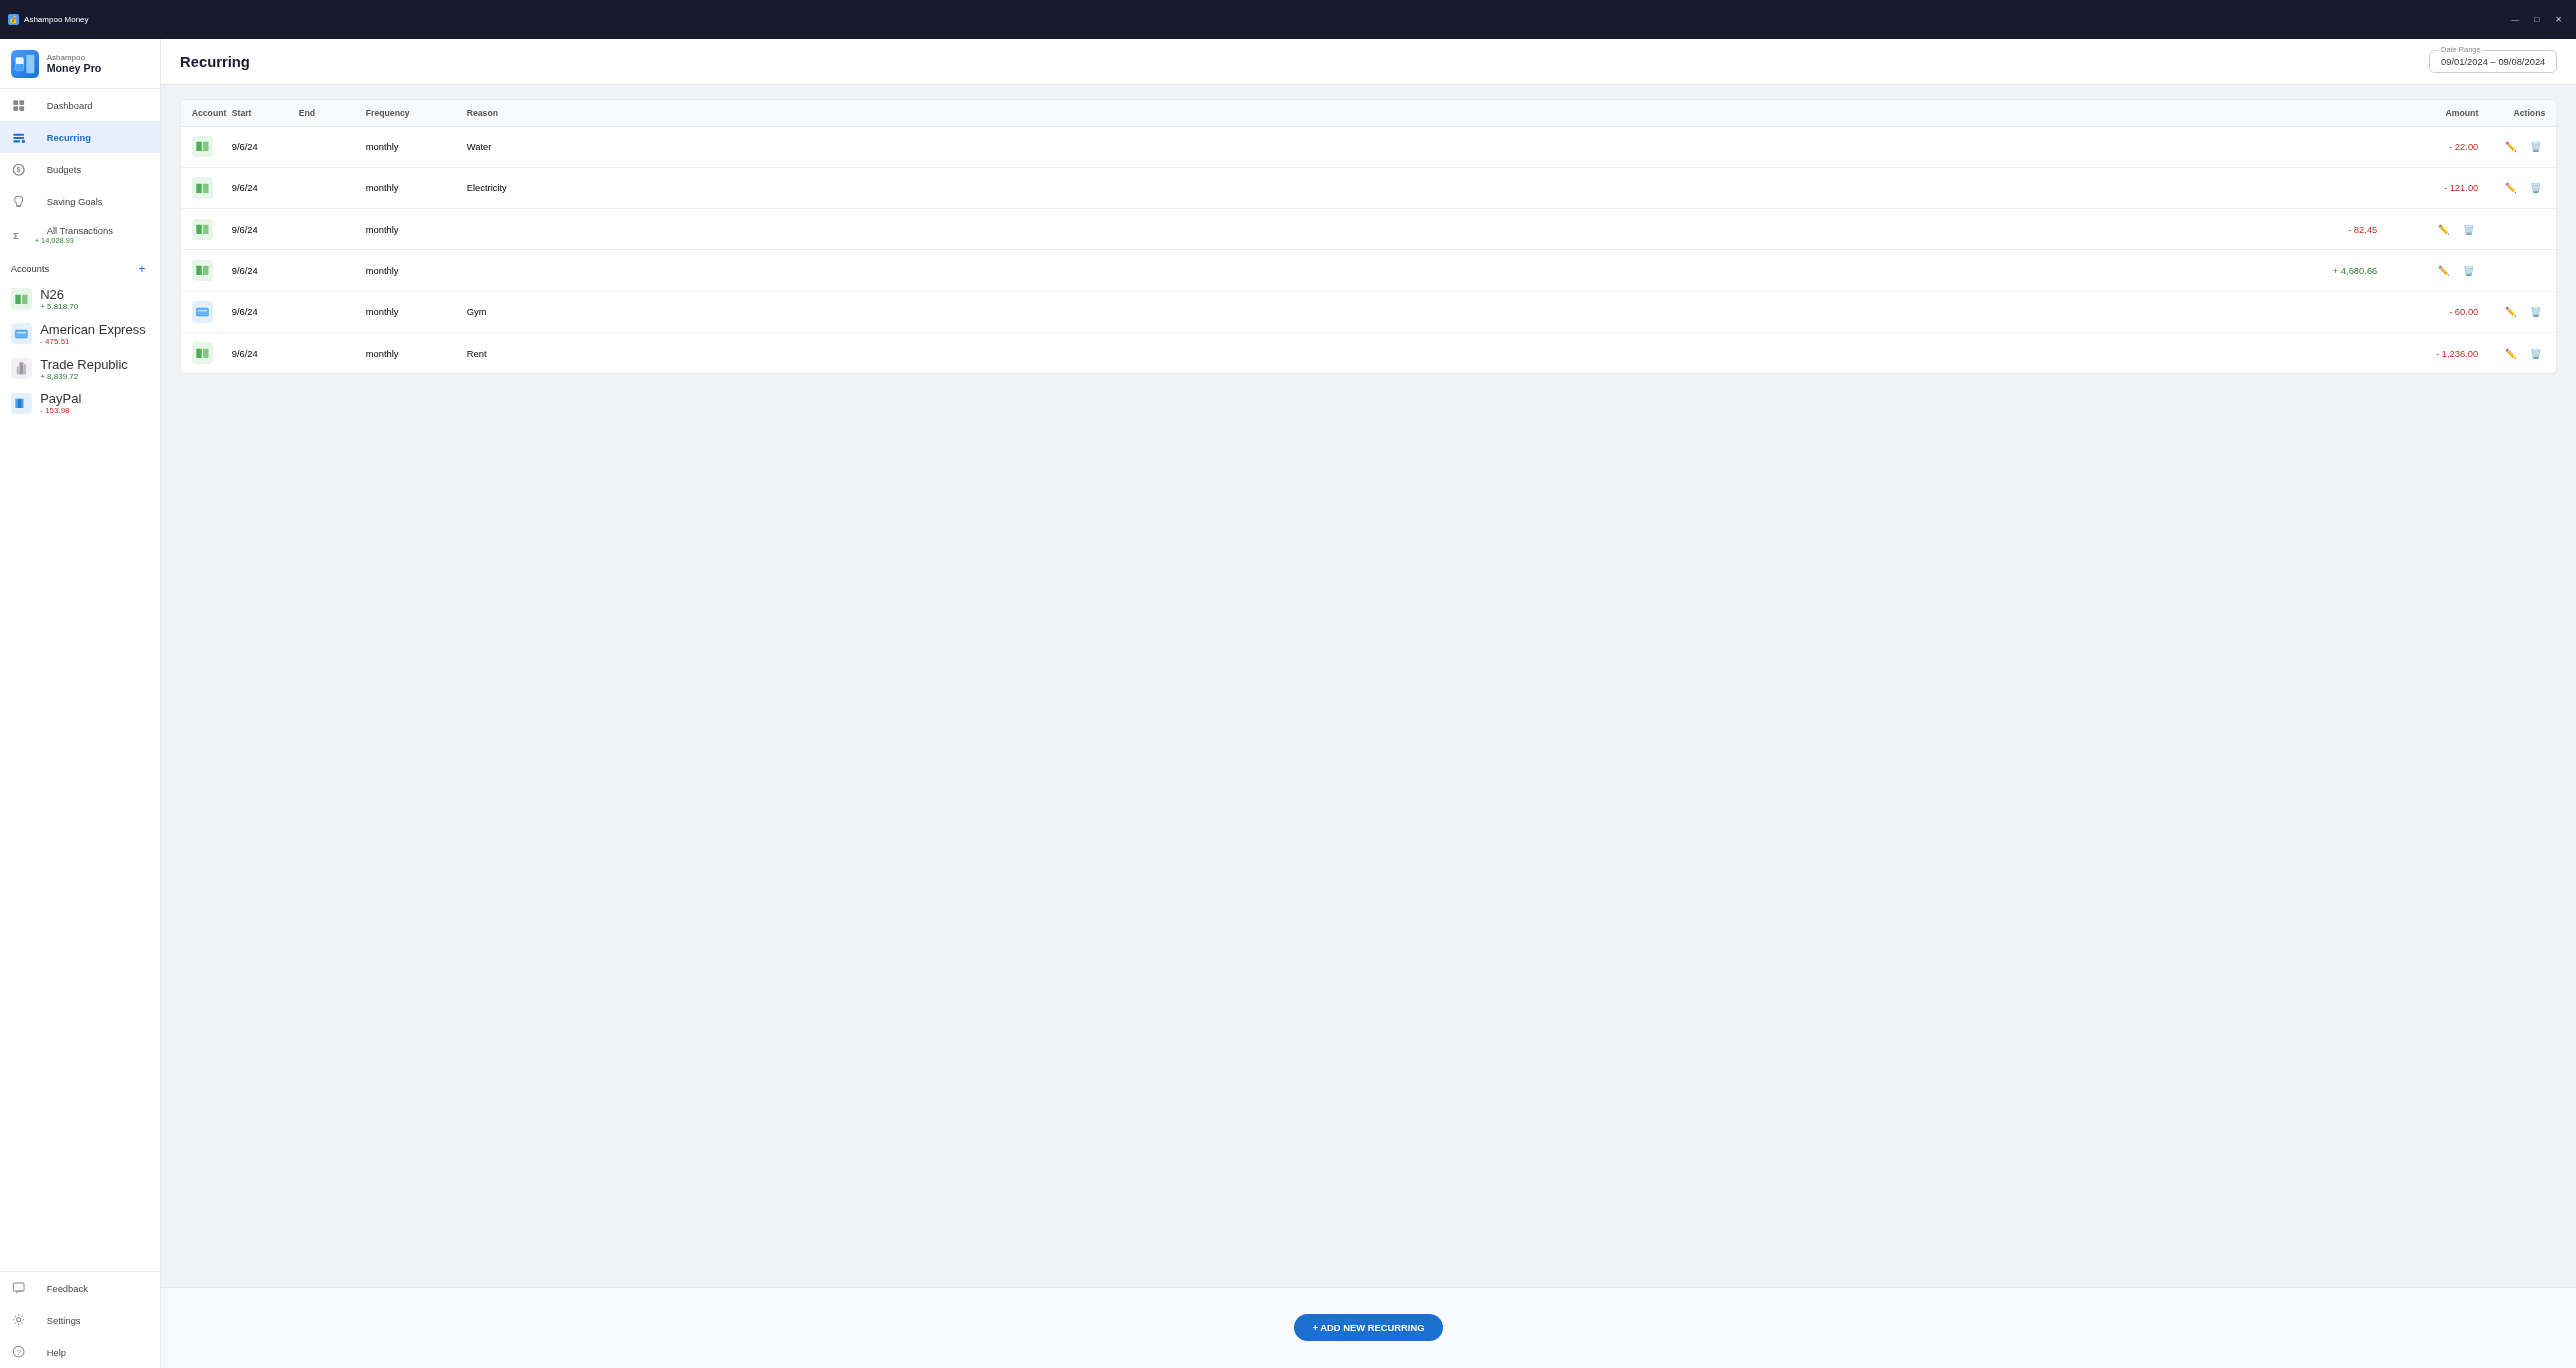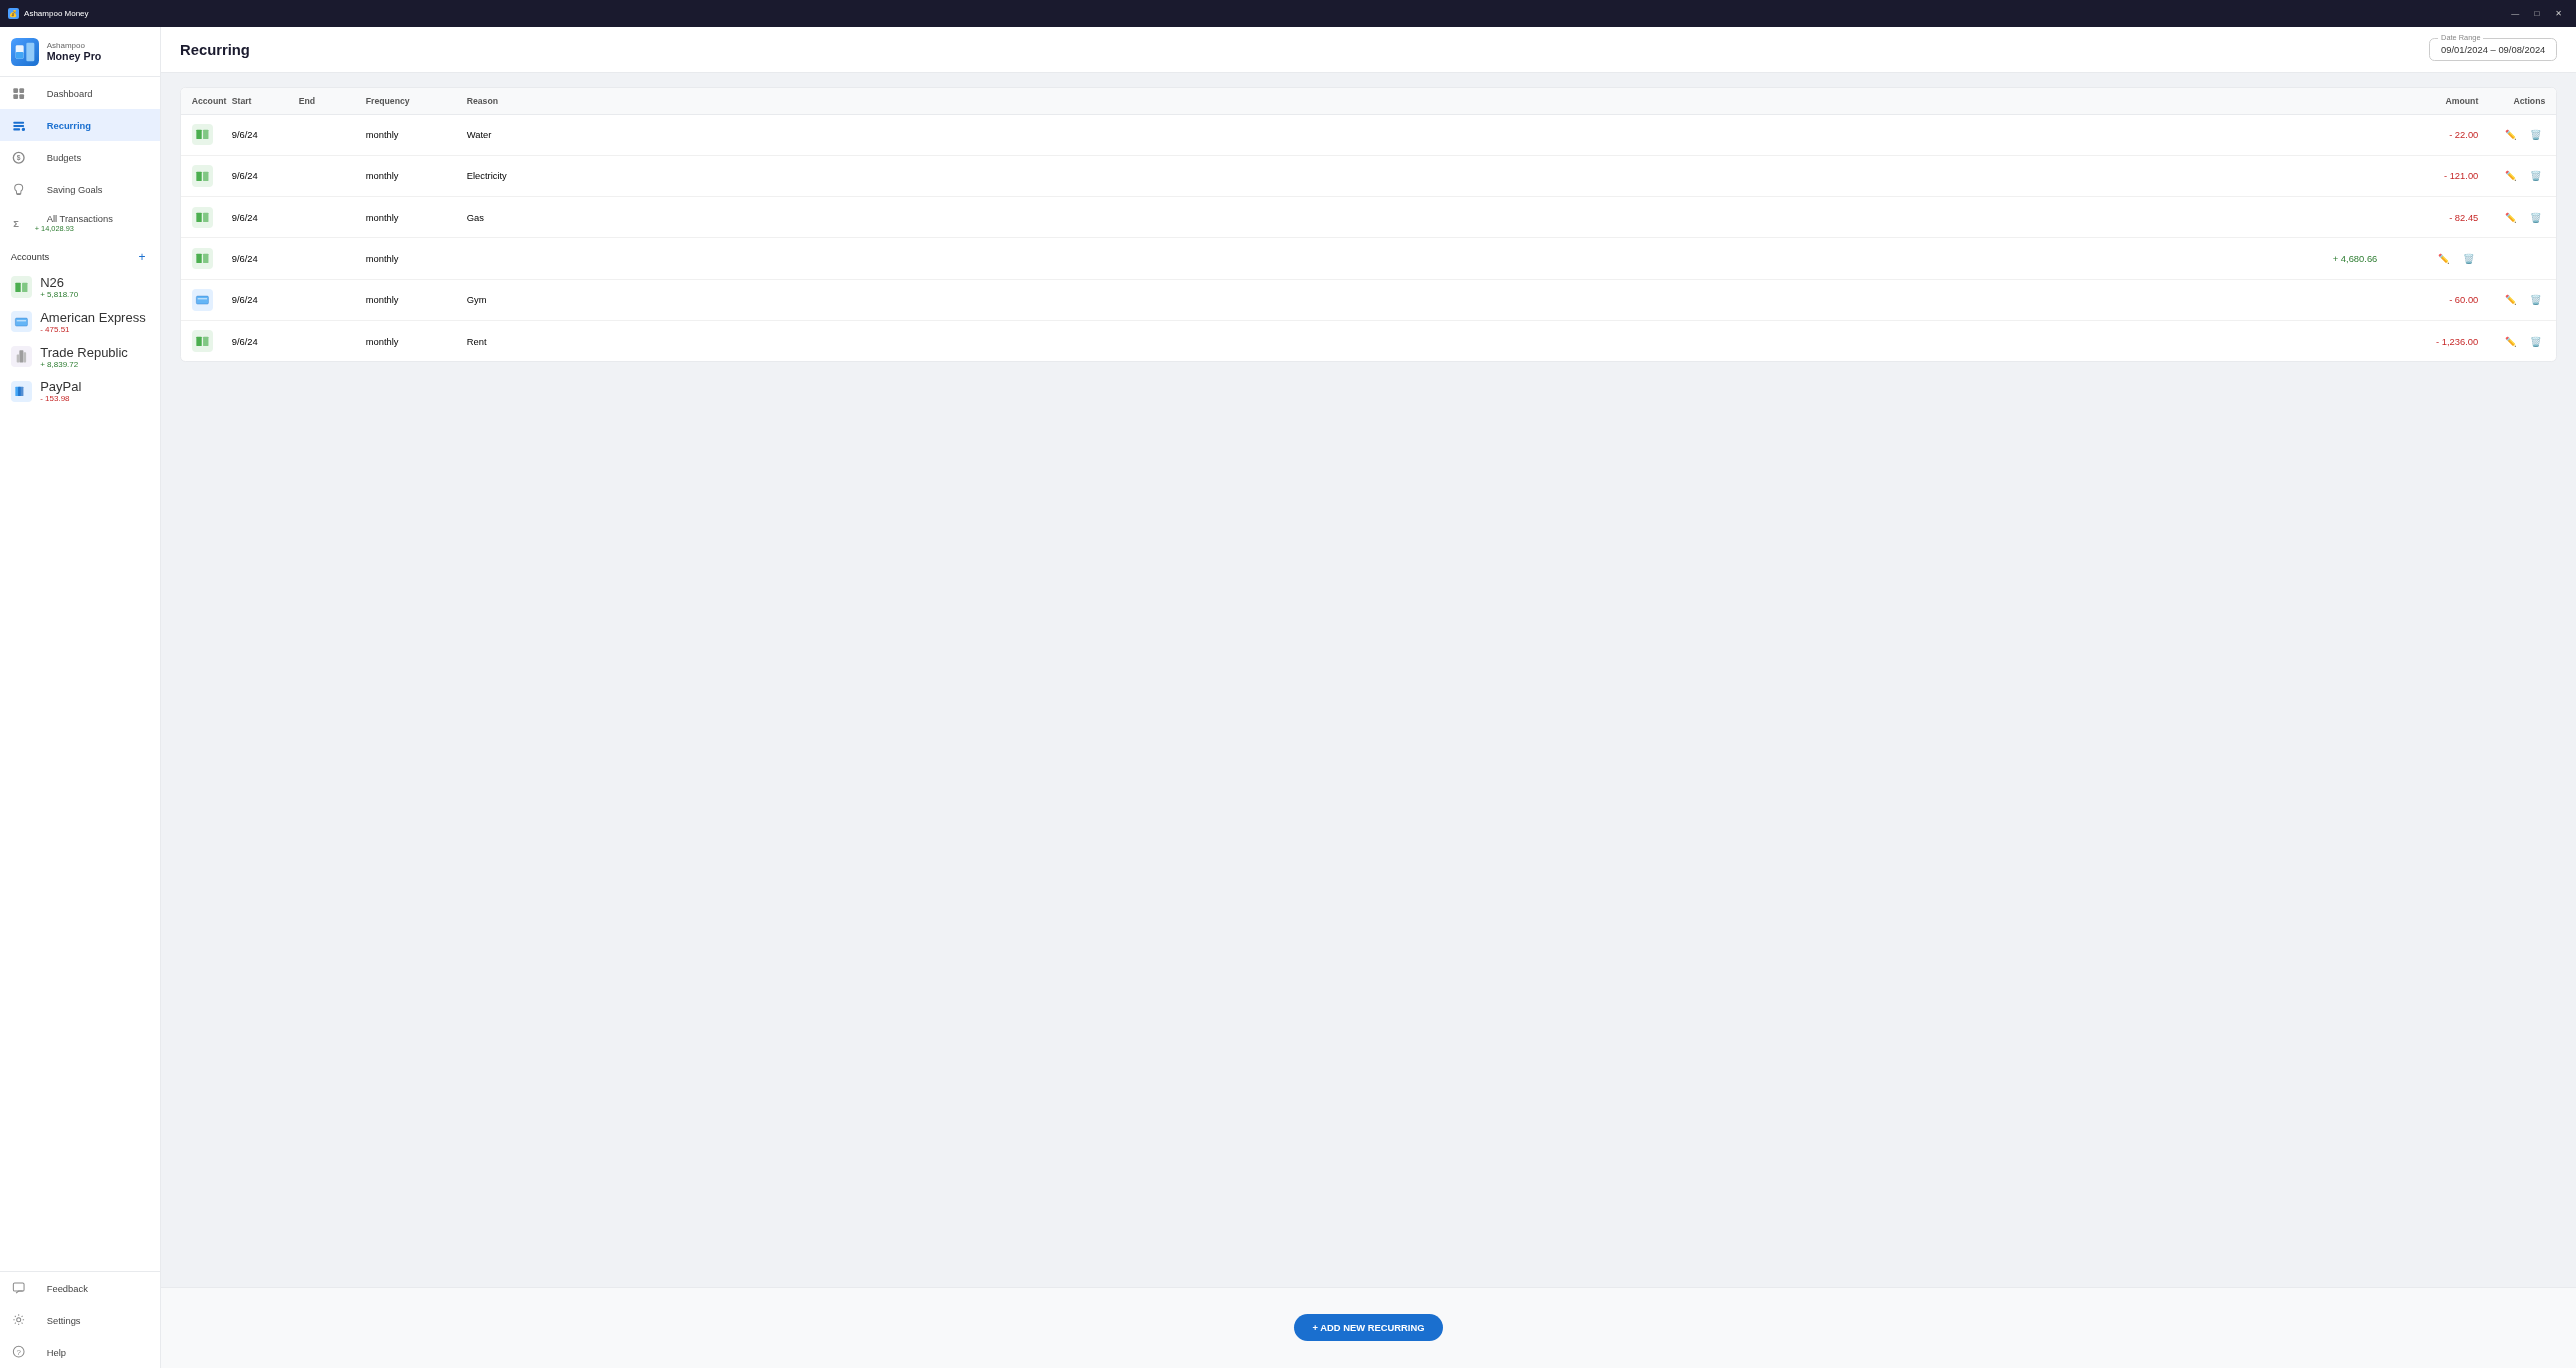--- a/index.html
+++ b/index.html
@@ -1,21 +1,21 @@
 <!DOCTYPE html>
 <html style="font-size:10.7px"><head>
   <meta charset="utf-8">
   <style>
     * { margin: 0; padding: 0; box-sizing: border-box; }
     body { font-family: -apple-system, BlinkMacSystemFont, 'Segoe UI', sans-serif; background: #f0f2f5; display: flex; flex-direction: column; height: 100vh; overflow: hidden; font-size: 9.4px; }
 
     
     .titlebar {
       background: #1a1a2e;
-      height: 27px;
+      height: 39px;
       display: flex;
       align-items: center;
       padding: 0 8px;
       justify-content: space-between;
       flex-shrink: 0;
     }
     .titlebar-left { display: flex; align-items: center; gap: 5.4px; color: #fff; font-size: 8px; }
     .titlebar-icon { width: 10.7px; height: 10.7px; background: #4a9eff; border-radius: 2px; display: flex; align-items: center; justify-content: center; font-size: 6.7px; }
     .titlebar-controls { display: flex; gap: 2.7px; }
     .titlebar-btn { width: 19px; height: 14.8px; border: none; background: transparent; color: #ccc; cursor: pointer; font-size: 8px; display: flex; align-items: center; justify-content: center; }
@@ -418,21 +418,20 @@
             <div class="account-cell-icon">
               <svg width="14.8" height="14.8" viewBox="0 0 22 22">
                   <rect x="2" y="4" width="8" height="14" rx="1" fill="#4caf50"></rect>
                   <rect x="12" y="4" width="8" height="14" rx="1" fill="#81c784"></rect>
                 </svg>
             </div>
           </div>
           <div>9/6/24</div>
           <div></div>
           <div>monthly</div>
-          <div>Gas</div>
           <div class="amount-negative">- 82.45</div>
           <div class="actions-cell">
             <button class="action-btn">✏️</button>
             <button class="action-btn">🗑️</button>
           </div>
         </div>
 
         <div class="table-row">
           <div>
             <div class="account-cell-icon">

